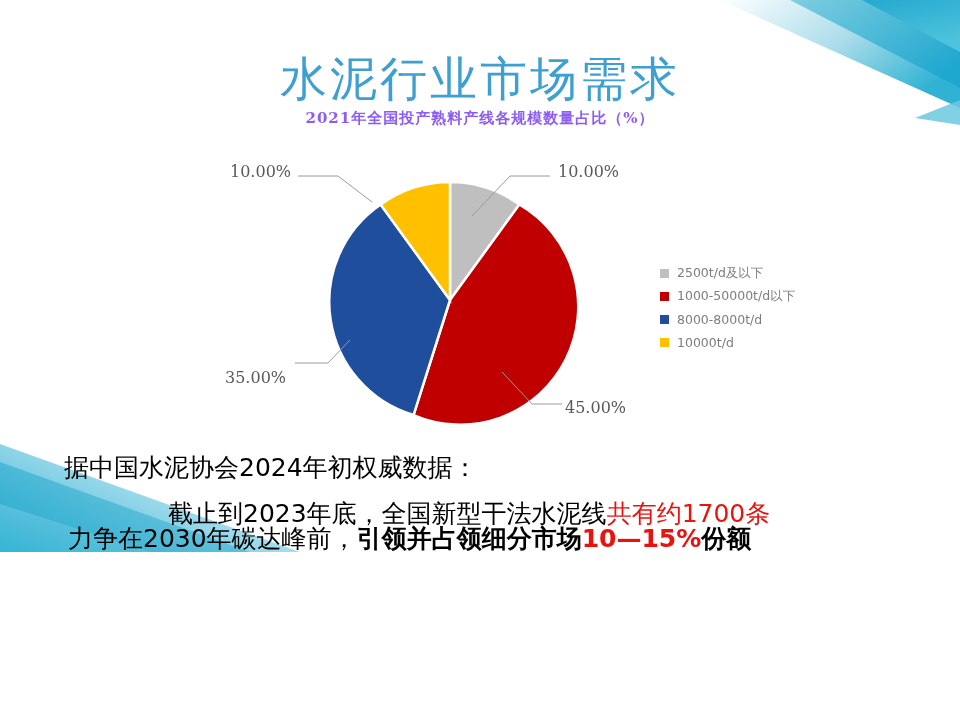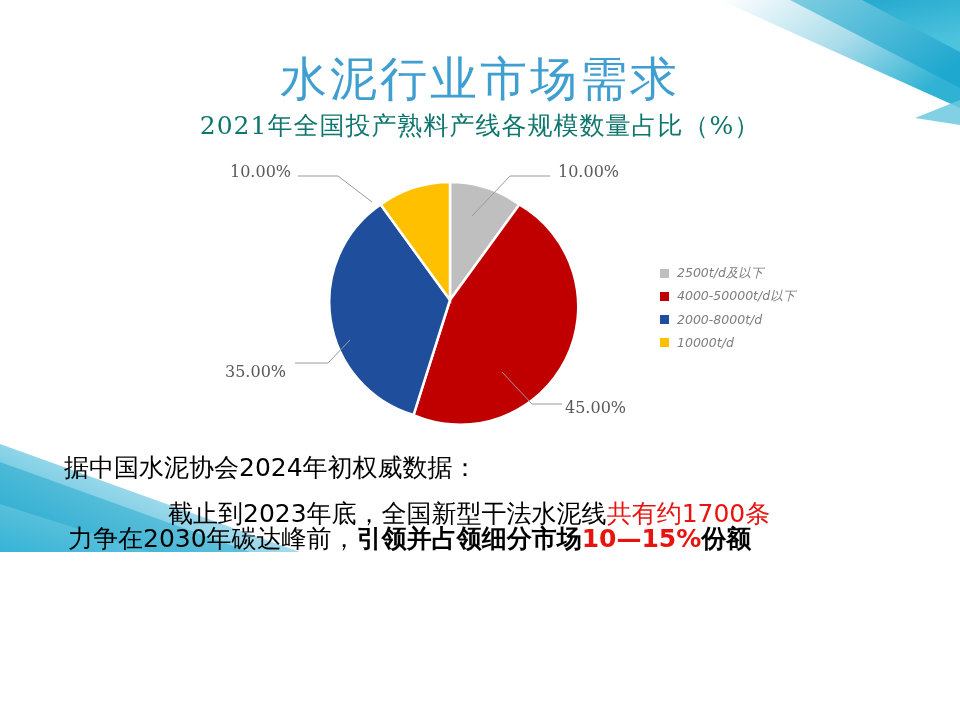--- a/index.html
+++ b/index.html
@@ -40,23 +40,23 @@
   .main-title {
     font-size: 47px;
     line-height: 1.08;
     font-weight: 400;
     color: #3f9fd0;
     letter-spacing: 3px;
     font-family: "DejaVu Sans", "Liberation Sans", sans-serif;
   }
   .sub-title {
     margin-top: 4px;
-    font-size: 25px;
-    font-weight: normal;
-    color: #0f766e;
+    font-size: 15px;
+    font-weight: bold;
+    color: #8b5cf6;
     letter-spacing: 1px;
     font-family: "DejaVu Serif", "Liberation Serif", serif;
   }
 
   
   .chart-area {
     position: absolute;
     top: 150px;
     left: 220px;
     width: 640px;
@@ -73,21 +73,21 @@
 
   .pct-label {
     position: absolute;
     font-size: 16px;
     color: #595959;
     font-family: "DejaVu Serif", "Liberation Serif", serif;
     white-space: nowrap;
   }
   .pct-tl { left: 10px;  top: 12px; }
   .pct-tr { left: 338px; top: 12px; }
-  .pct-bl { left: 5px;   top: 212px; }
+  .pct-bl { left: 5px;   top: 218px; }
   .pct-br { left: 345px; top: 248px; }
 
   .leader {
     position: absolute;
     stroke: #9a9a9a;
     stroke-width: 1;
     fill: none;
   }
 
   
@@ -106,21 +106,20 @@
     width: 9px;
     height: 9px;
     margin-right: 8px;
     flex: 0 0 auto;
   }
   .legend-text {
     font-size: 12.5px;
     color: #7d7d7d;
     white-space: nowrap;
     font-family: "DejaVu Sans", "Liberation Sans", sans-serif;
-    font-style: italic;
   }
 
   
   .body-text {
     position: absolute;
     left: 0;
     top: 455px;
     width: 960px;
   }
   .line {
@@ -219,25 +218,25 @@
     <div class="pct-label pct-bl">35.00%</div>
     <div class="pct-label pct-br">45.00%</div>
 
     <div class="legend">
       <div class="legend-row">
         <span class="legend-swatch" style="background:#bfbfbf"></span>
         <span class="legend-text">2500t/d及以下</span>
       </div>
       <div class="legend-row">
         <span class="legend-swatch" style="background:#c00000"></span>
-        <span class="legend-text">4000-50000t/d以下</span>
+        <span class="legend-text">1000-50000t/d以下</span>
       </div>
       <div class="legend-row">
         <span class="legend-swatch" style="background:#1f4e9c"></span>
-        <span class="legend-text">2000-8000t/d</span>
+        <span class="legend-text">8000-8000t/d</span>
       </div>
       <div class="legend-row">
         <span class="legend-swatch" style="background:#ffc000"></span>
         <span class="legend-text">10000t/d</span>
       </div>
     </div>
   </div>
 
   <div class="body-text">
 

